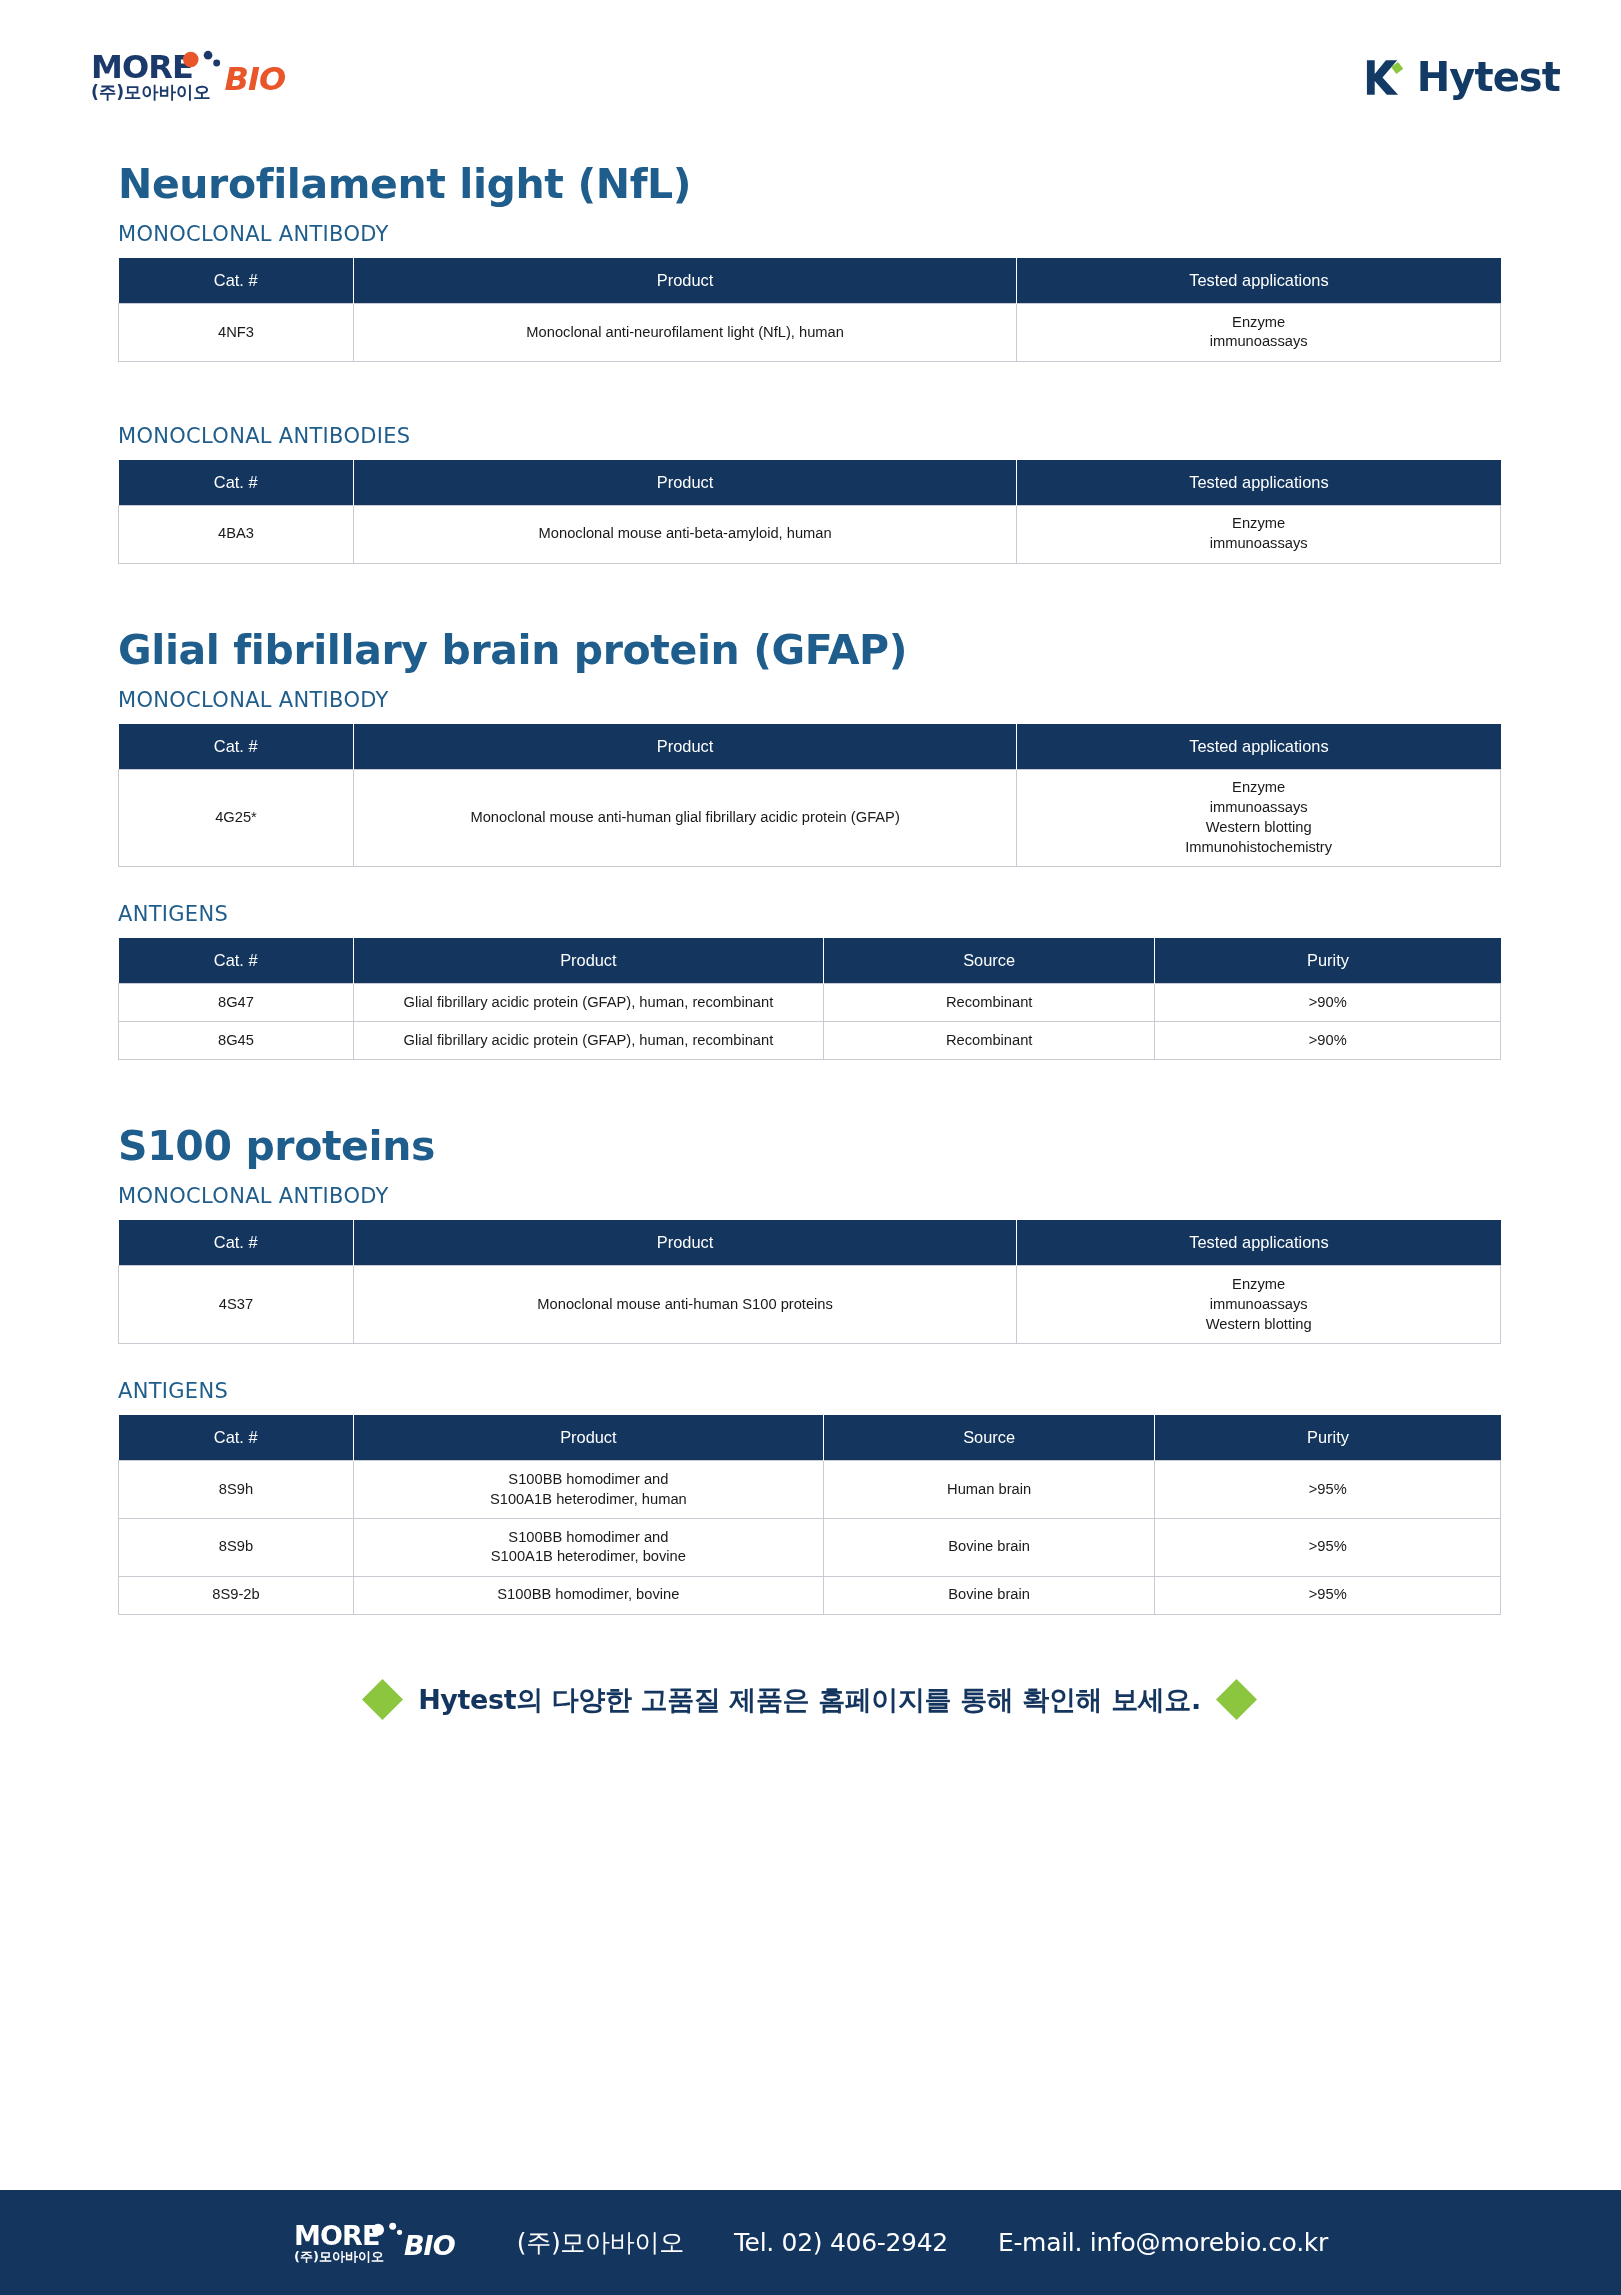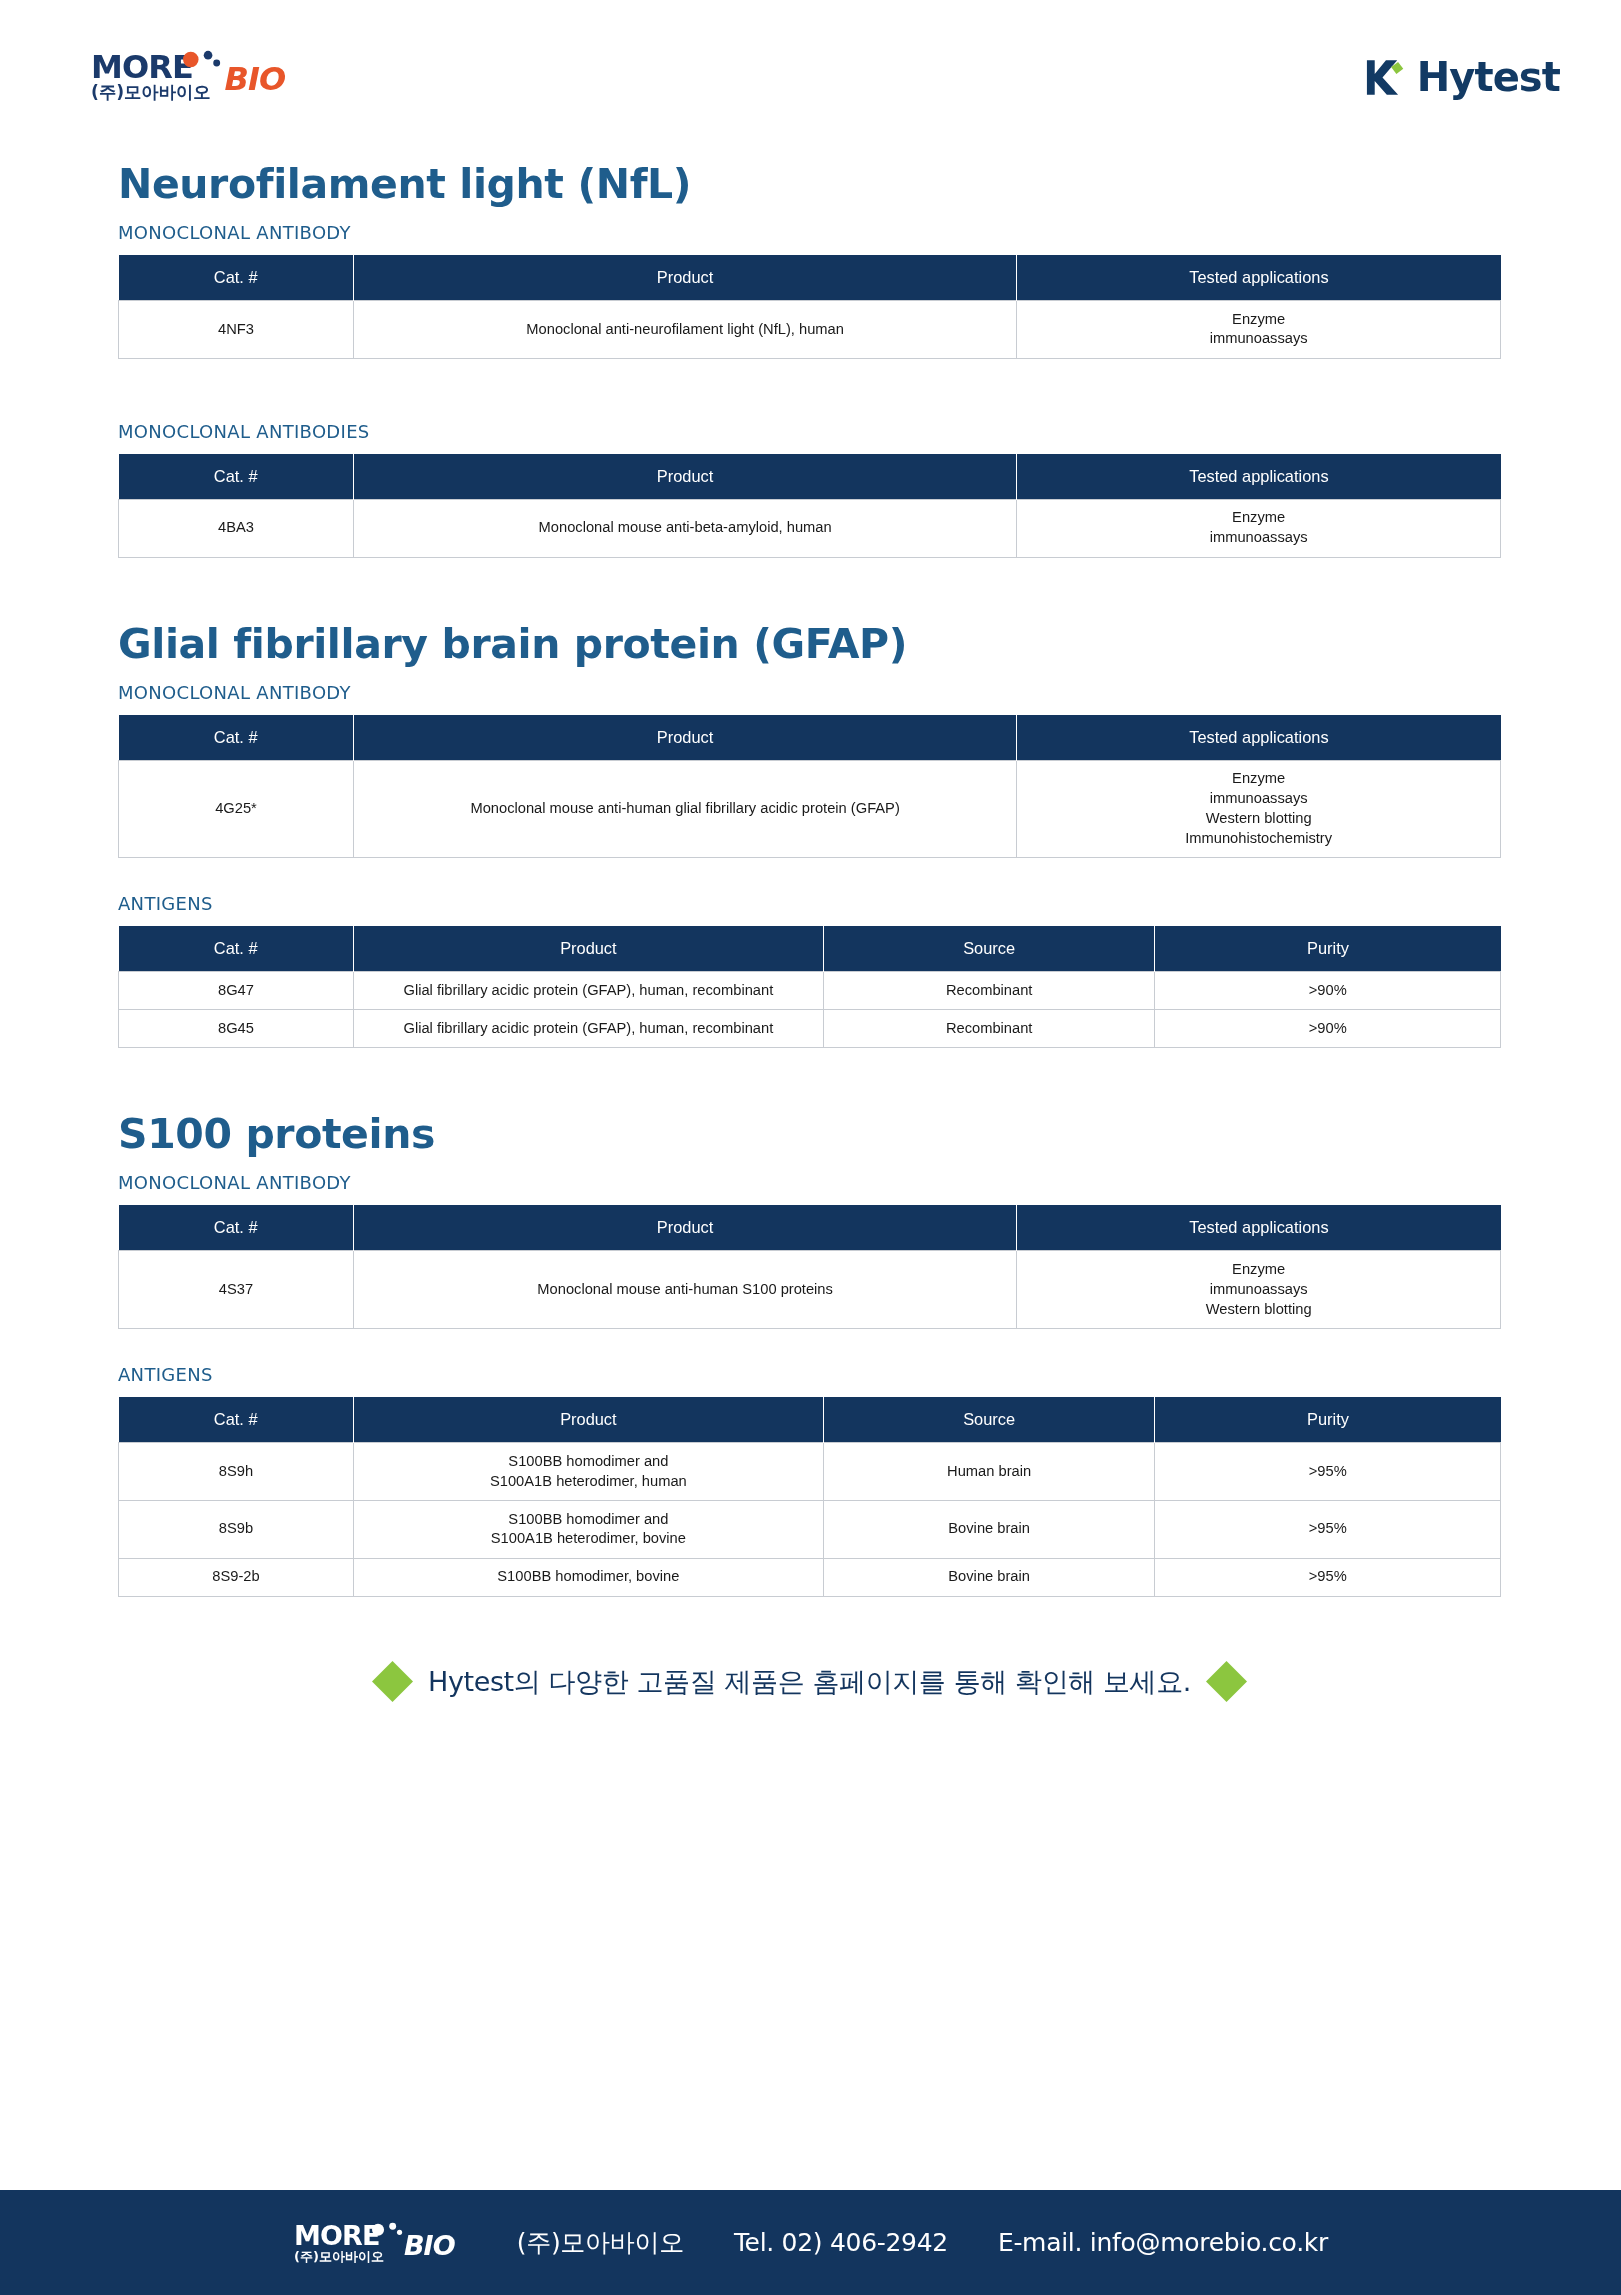--- a/index.html
+++ b/index.html
@@ -108,21 +108,21 @@
   }
   h1.sec-title {
     font-size: 41px;
     font-weight: 700;
     color: #1f5d8c;
     margin: 0 0 14px 0;
     letter-spacing: -0.4px;
     font-family: "DejaVu Sans", sans-serif;
   }
   .sub-label {
-    font-size: 18px;
+    font-size: 21px;
     color: #1f5d8c;
     letter-spacing: 0.3px;
     margin: 0 0 12px 0;
     font-family: "DejaVu Sans", sans-serif;
   }
   table.prod {
     width: 100%;
     border-collapse: collapse;
     font-size: 14.7px;
     table-layout: fixed;
@@ -165,21 +165,21 @@
   .diamond {
     width: 29px;
     height: 29px;
     background: #8cc63f;
     transform: rotate(45deg);
     display: inline-block;
   }
   .promo-text {
     font-size: 27px;
     color: #13355e;
-    font-weight: normal;
+    font-weight: bold;
     font-family: "DejaVu Sans", sans-serif;
     letter-spacing: -0.4px;
   }
   .promo-text .brand { color: #13355e; }
 
   
   .footer {
     height: 105px;
     background: #13355e;
     display: flex;

